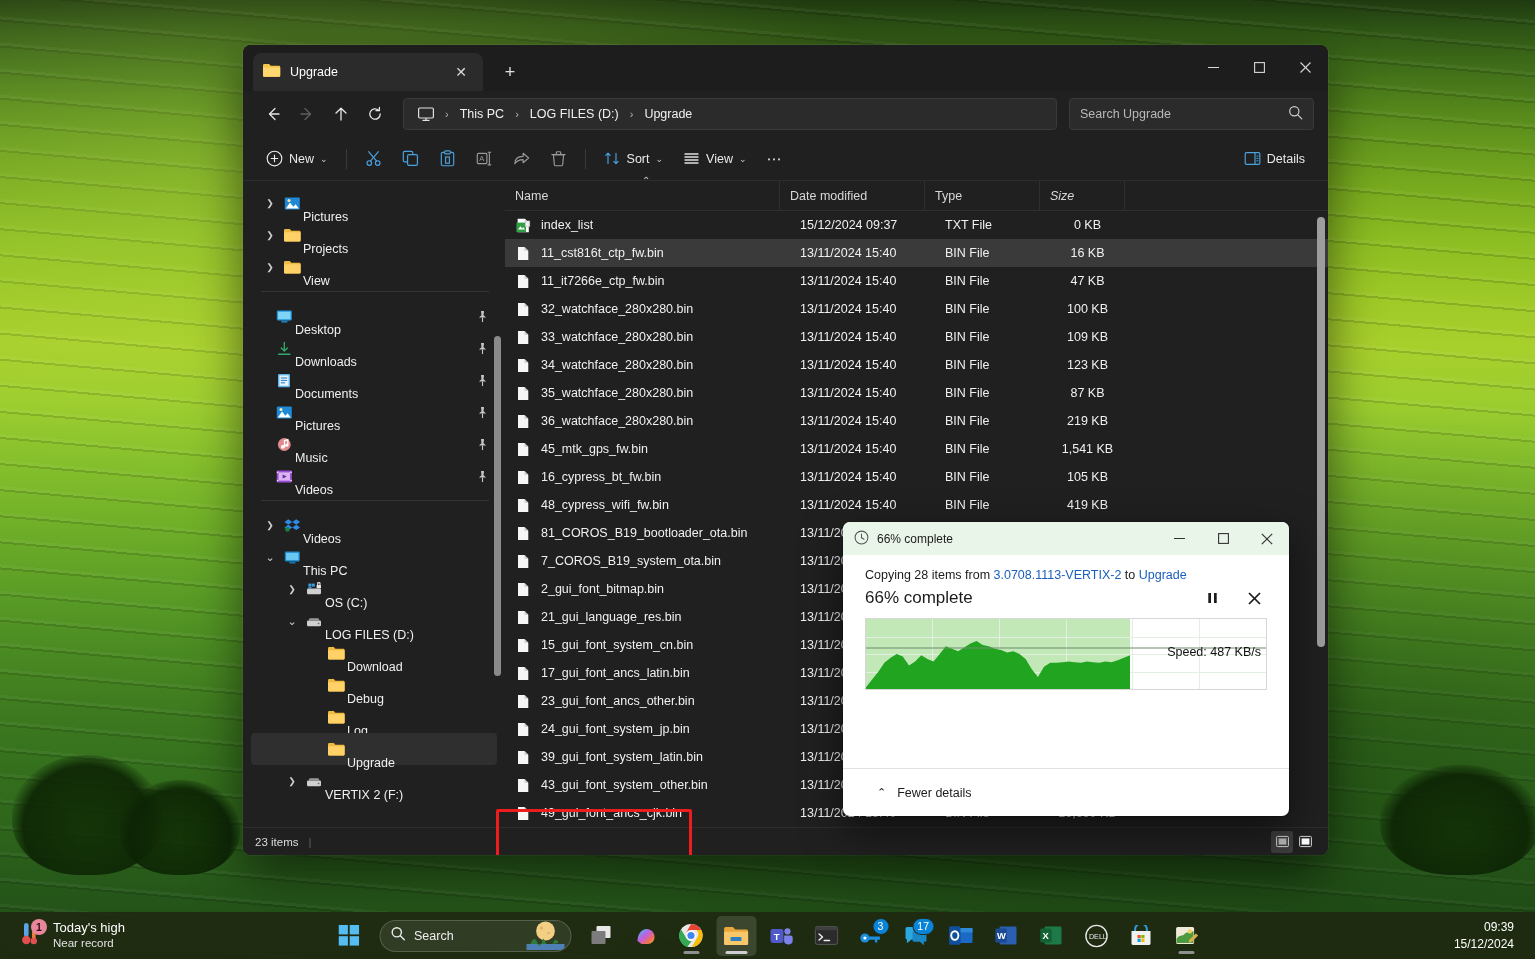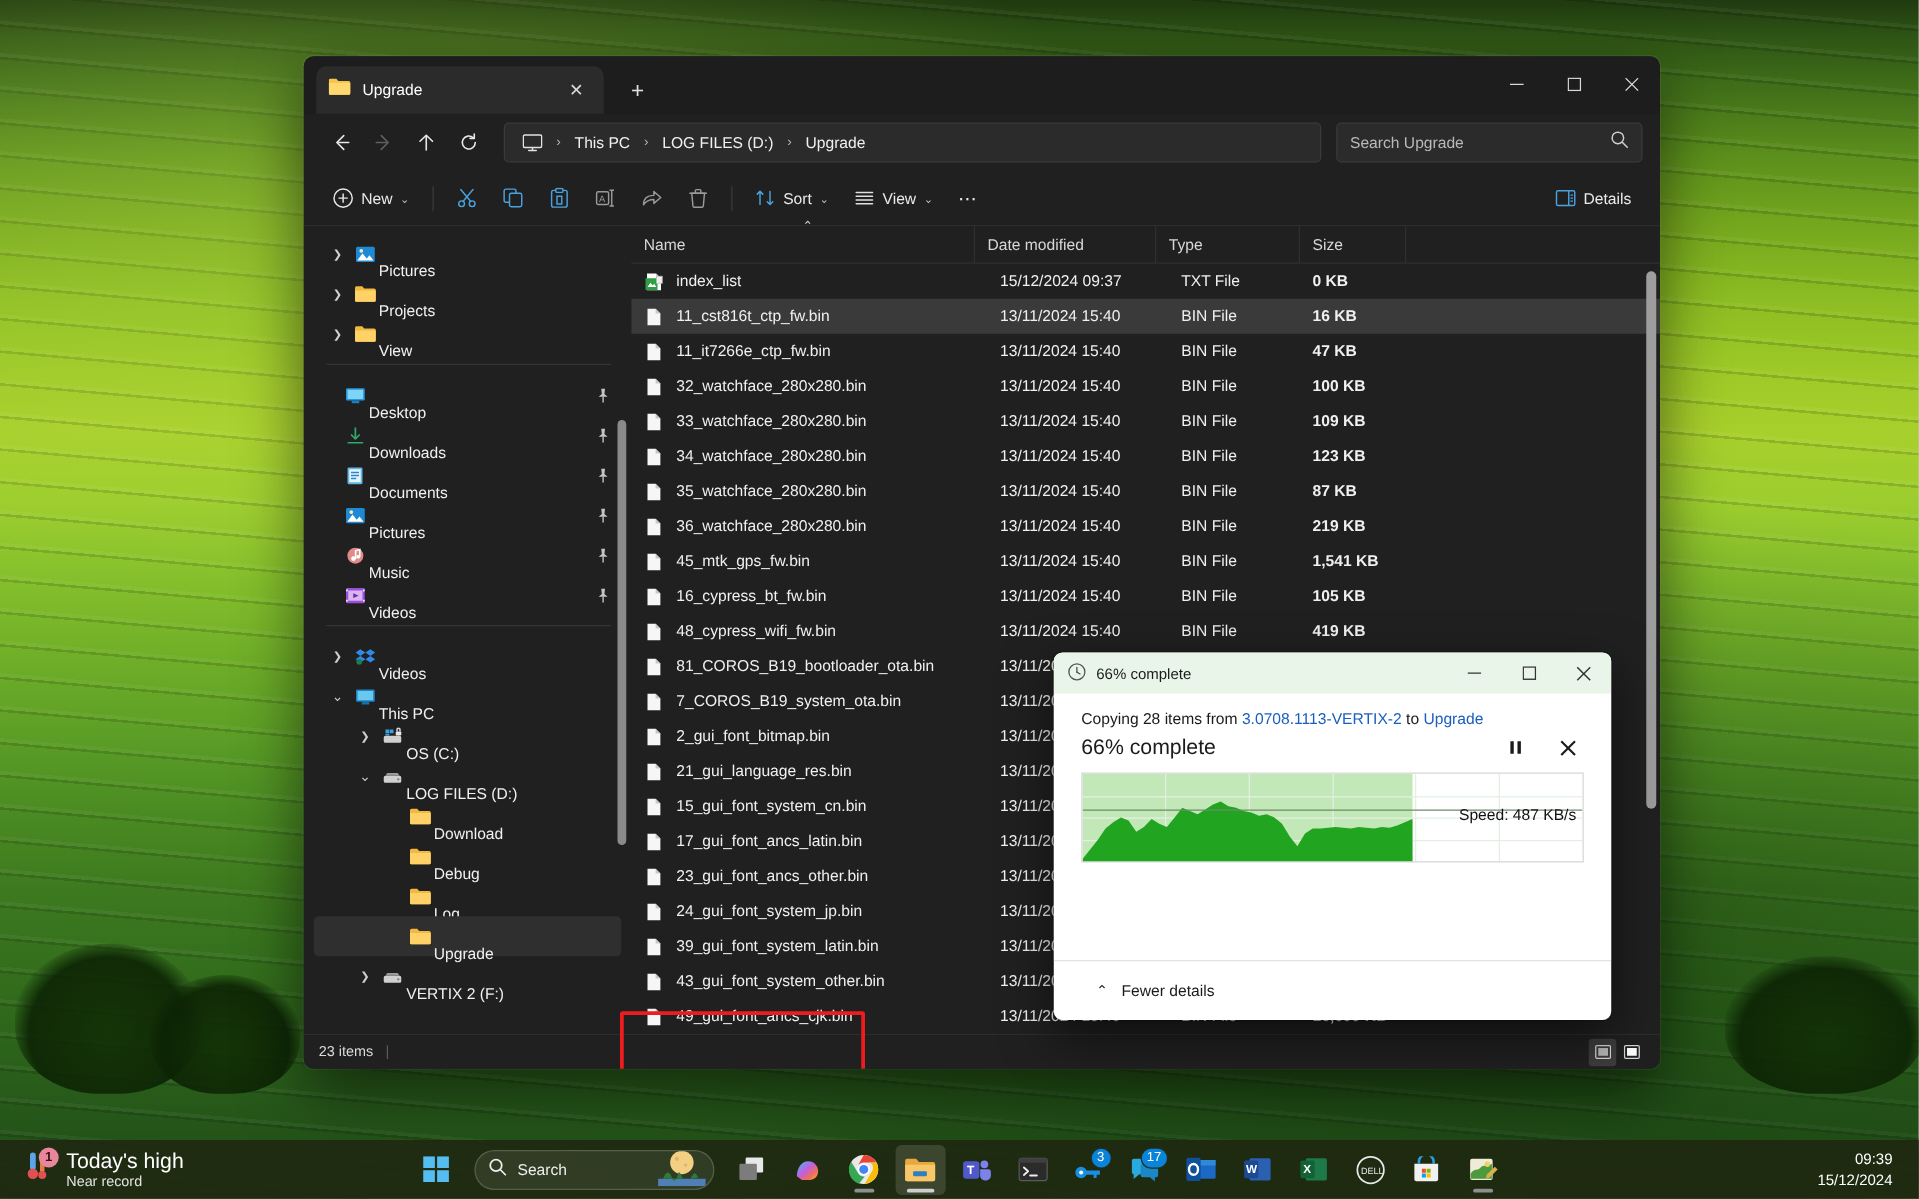--- a/index.html
+++ b/index.html
@@ -221,37 +221,37 @@
     position: relative;
   }
   .colhead .col {
     padding: 0 10px; height: 30px; display: flex; align-items: center;
     border-right: 1px solid #2f2f2f;
     position: relative;
   }
   .col-name { width: 275px; }
   .col-date { width: 145px; }
   .col-type { width: 115px; }
-  .col-size { width: 85px; justify-content: flex-end; }
+  .col-size { width: 85px; justify-content: flex-end; font-style: italic; }
   .sortcaret {
     position: absolute; top: -6px; left: 50%;
     color: #cfcfcf; font-size: 10px;
   }
   .rows { flex: 1; overflow: hidden; position: relative; }
   .row {
     display: flex; align-items: center;
     height: 28px; font-size: 12.5px; color: #f0f0f0;
     padding-left: 10px;
   }
   .row.selected { background: #3a3a3a; }
   .cell-name { width: 275px; display: flex; align-items: center; gap: 9px; overflow: hidden; }
   .cell-name span.nm { white-space: nowrap; overflow: hidden; text-overflow: ellipsis; }
   .cell-date { width: 145px; padding-left: 10px; }
   .cell-type { width: 115px; padding-left: 10px; }
-  .cell-size { width: 85px; text-align: left; padding-right: 10px; font-weight: bold; }
+  .cell-size { width: 85px; text-align: center; padding-right: 10px; }
 
   .listscroll-track {
     position: absolute; right: 3px; top: 0; width: 8px; bottom: 0;
   }
   .listscroll-thumb {
     position: absolute; right: 0; top: 6px;
     width: 8px; height: 430px; border-radius: 5px;
     background: #9d9d9d;
   }
 
@@ -352,21 +352,21 @@
     z-index: 40;
     display: flex; align-items: center;
     color: #fff;
   }
   .weather {
     display: flex; align-items: center; gap: 9px;
     padding: 3px 12px 3px 16px; border-radius: 5px;
     margin-left: 4px;
   }
   .weather-txt { line-height: 1.25; }
-  .weather-t1 { font-size: 17px; }
+  .weather-t1 { font-size: 13px; }
   .weather-t2 { font-size: 11.5px; color: #e2e2e2; }
   .tb-center {
     position: absolute; left: 50%; transform: translateX(-50%);
     display: flex; align-items: center; gap: 5px;
   }
   .startbtn {
     width: 40px; height: 40px; border-radius: 5px;
     display: flex; align-items: center; justify-content: center;
   }
   .searchpill {

